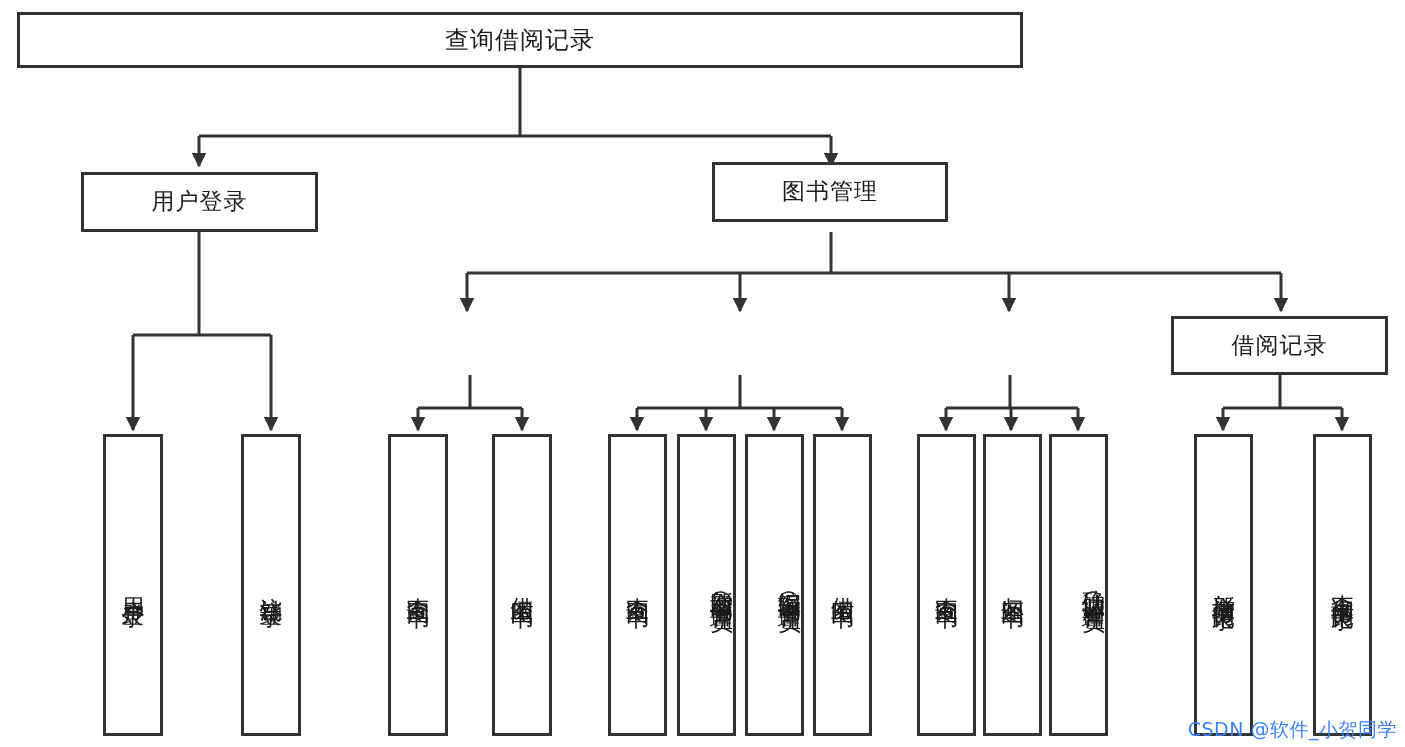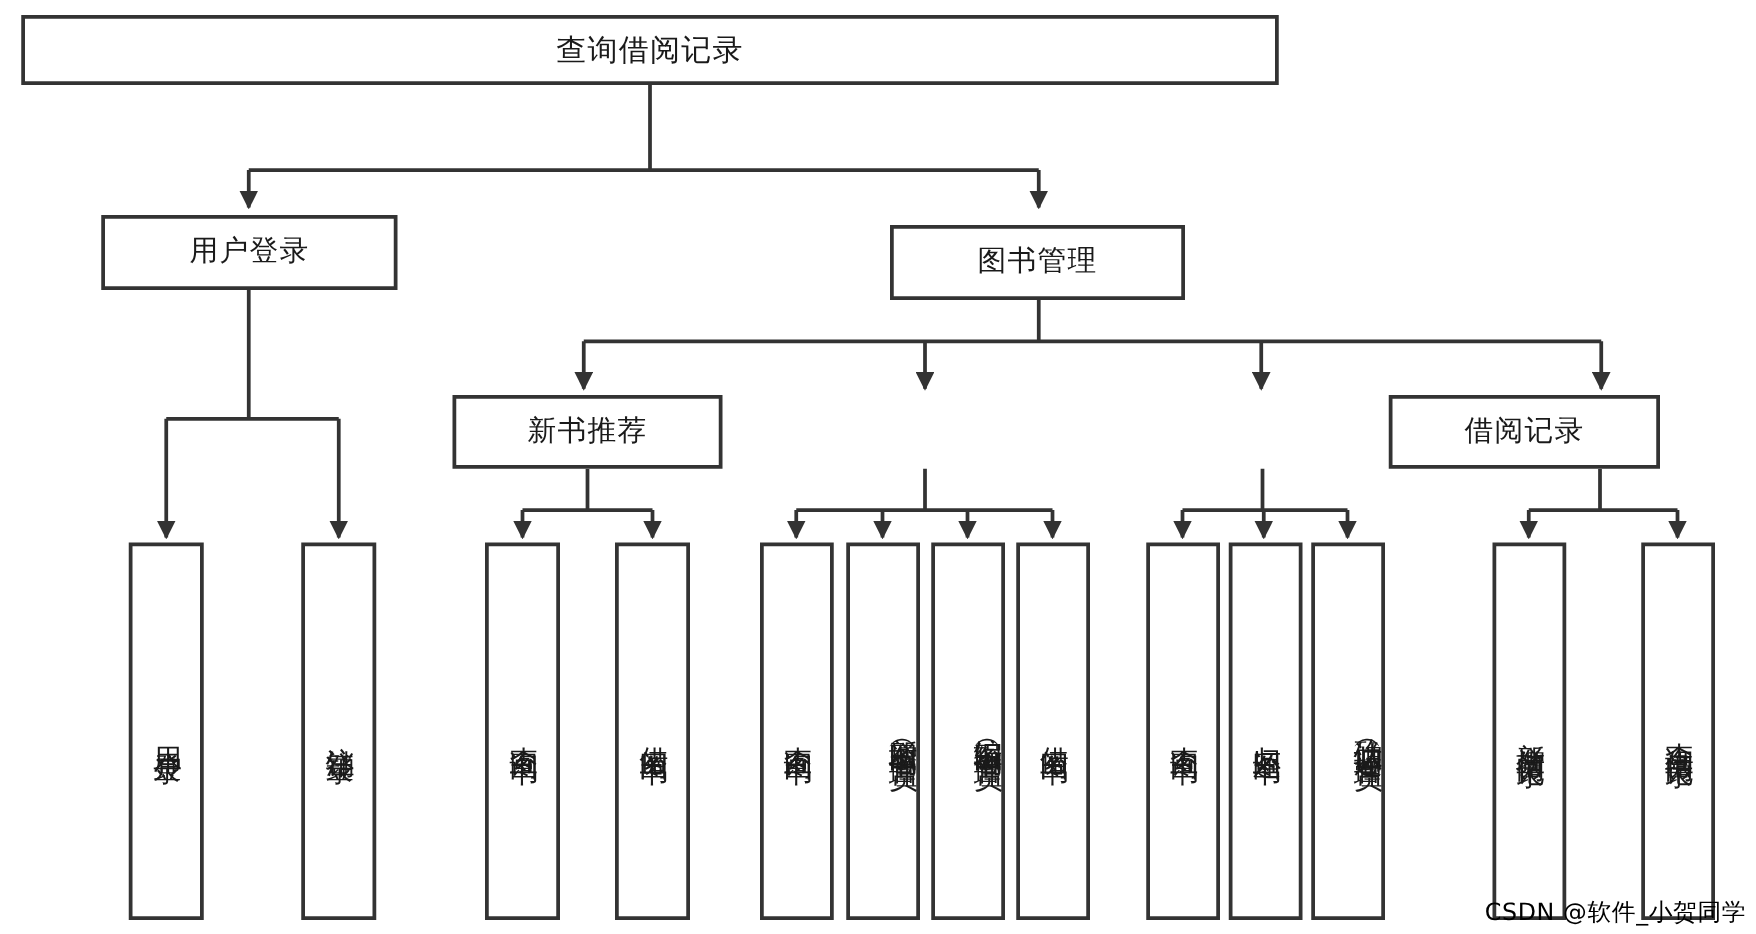--- a/index.html
+++ b/index.html
@@ -55,21 +55,21 @@
     top: 0;
     width: 1405px;
     height: 747px;
     pointer-events: none;
   }
   #watermark {
     position: absolute;
     right: 8px;
     bottom: 4px;
     font-size: 19px;
-    color: #000000;
+    color: #3b82f6;
     white-space: nowrap;
     letter-spacing: 0.5px;
   }
 </style>
 </head>
 <body>
 
 <div id="canvas">
 
   <svg class="edge-layer" viewBox="0 0 1405 747" xmlns="http://www.w3.org/2000/svg">
@@ -122,28 +122,25 @@
     </g>
   </svg>
 
   <div class="node horiz root" style="left:17px; top:12px; width:1006px; height:56px;">
     <span>查询借阅记录</span>
   </div>
 
   <div class="node horiz" style="left:81px; top:172px; width:237px; height:60px;">
     <span>用户登录</span>
   </div>
-  <div class="node horiz" style="left:712px; top:180px; width:236px; height:60px;">
+  <div class="node horiz" style="left:712px; top:162px; width:236px; height:60px;">
     <span>图书管理</span>
   </div>
 
-  <div class="node horiz" style="left:362px; top:316px; width:216px; height:59px;">
-    <span>新书推荐</span>
-  </div>
-  <div class="node horiz" style="left:1111px; top:316px; width:217px; height:59px;">
+  <div class="node horiz" style="left:1171px; top:316px; width:217px; height:59px;">
     <span>借阅记录</span>
   </div>
 
   <div class="node leaf mid" style="left:103px; top:434px; width:60px; height:302px;">
     <span>用户登录</span>
   </div>
   <div class="node leaf mid" style="left:241px; top:434px; width:60px; height:302px;">
     <span>注销登录</span>
   </div>
 

